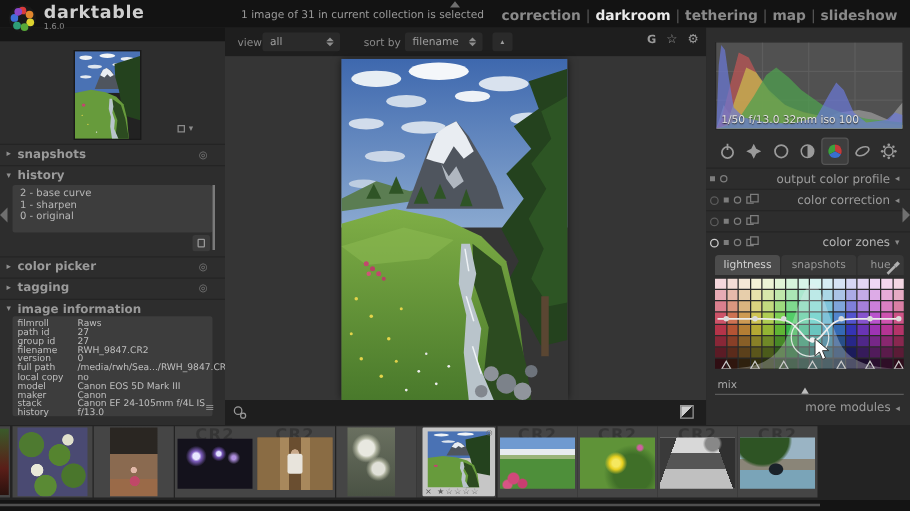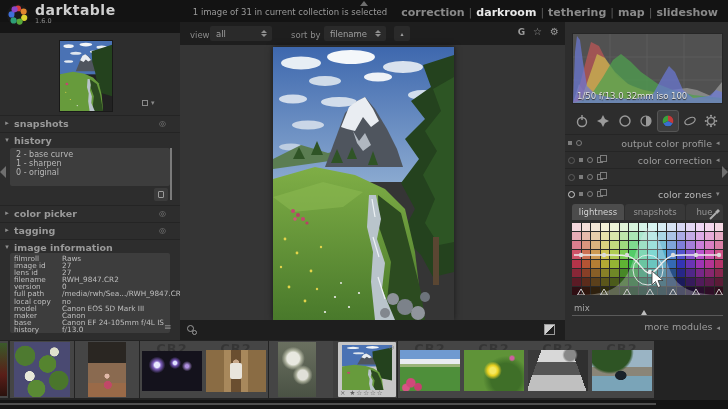--- a/index.html
+++ b/index.html
@@ -227,25 +227,25 @@
     <div class="lp-header" style="top:217px;">
       <span class="arrow">▾</span>
       <span class="lbl">image information</span>
     </div>
     <div class="info-box">
       <div class="info-row">
           <span class="k">filmroll</span>
           <span class="v">Raws</span>
         </div>
       <div class="info-row">
-          <span class="k">image id</span>
+          <span class="k">path id</span>
           <span class="v">27</span>
         </div>
       <div class="info-row">
-          <span class="k">lens id</span>
+          <span class="k">group id</span>
           <span class="v">27</span>
         </div>
       <div class="info-row">
           <span class="k">filename</span>
           <span class="v">RWH_9847.CR2</span>
         </div>
       <div class="info-row">
           <span class="k">version</span>
           <span class="v">0</span>
         </div>
@@ -259,21 +259,21 @@
         </div>
       <div class="info-row">
           <span class="k">model</span>
           <span class="v">Canon EOS 5D Mark III</span>
         </div>
       <div class="info-row">
           <span class="k">maker</span>
           <span class="v">Canon</span>
         </div>
       <div class="info-row">
-          <span class="k">base</span>
+          <span class="k">stack</span>
           <span class="v">Canon EF 24-105mm f/4L IS</span>
         </div>
       <div class="info-row">
           <span class="k">history</span>
           <span class="v">f/13.0</span>
         </div>
     </div>
     <div class="lp-bottom-icon">≡</div>
   </div>
   <div class="left-expander" style="top:166px;left:0;"></div>

